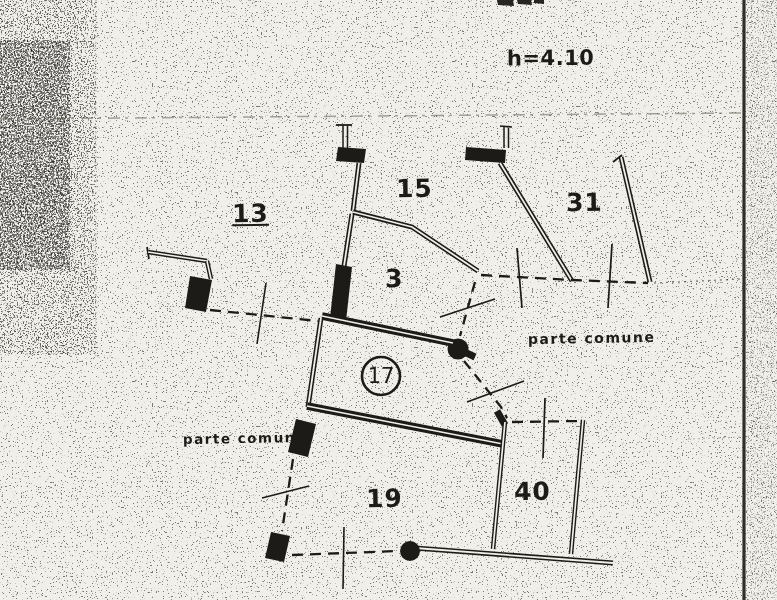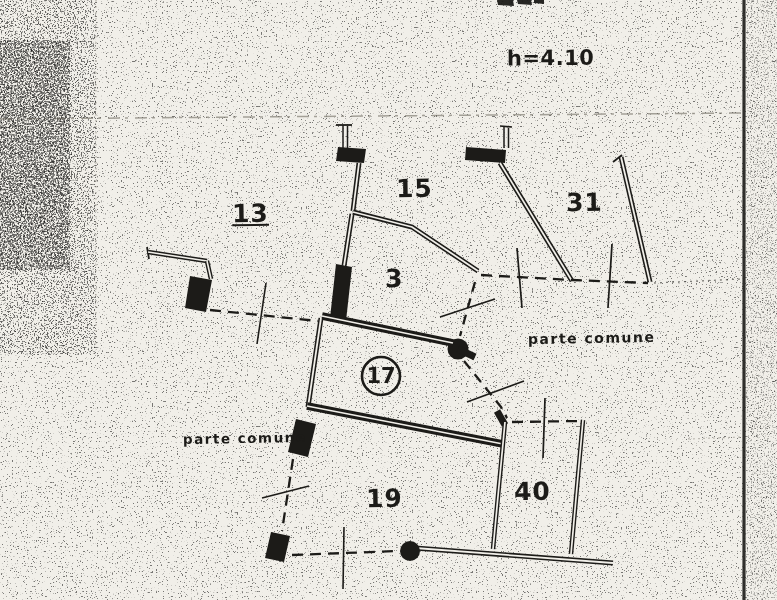--- a/index.html
+++ b/index.html
@@ -3,21 +3,21 @@
 <meta charset="utf-8">
 <style>
   html,body{margin:0;padding:0;background:#d8d6d0;}
   #stage{
     position:relative;width:777px;height:600px;overflow:hidden;
     background:#f1efe9;
     font-family:"DejaVu Sans","Liberation Sans",sans-serif;
   }
   .lbl{position:absolute;color:#1c1b18;user-select:none;white-space:nowrap;}
   .room-num{font-weight:bold;font-size:25px;letter-spacing:1px;transform:rotate(-1deg);}
-  .room-num-circled{font-weight:bold;font-size:21px;width:42px;text-align:center;}
+  .room-num-circled{font-weight:normal;font-size:21px;width:42px;text-align:center;}
   .hand{font-weight:600;font-size:14px;letter-spacing:1.5px;transform:rotate(-1deg);}
   .height-note{font-weight:bold;font-size:21px;letter-spacing:.5px;transform:rotate(-.5deg);margin-top:36px;}
   svg{position:absolute;left:0;top:0;}
 </style>
 </head>
 <body>
 
 <div id="stage">
 
   <svg width="777" height="600" viewBox="0 0 777 600">

